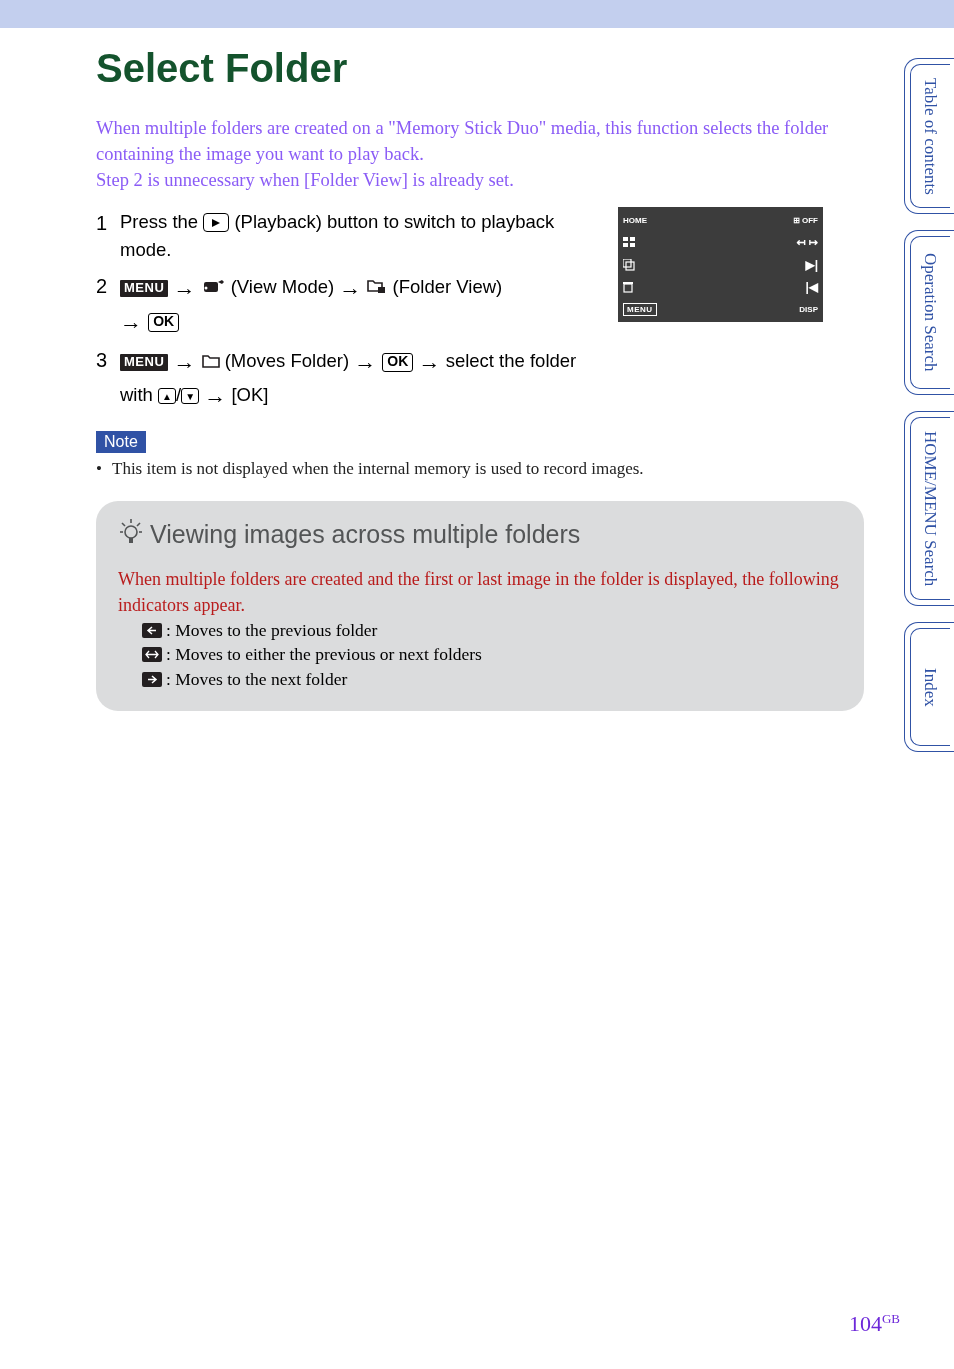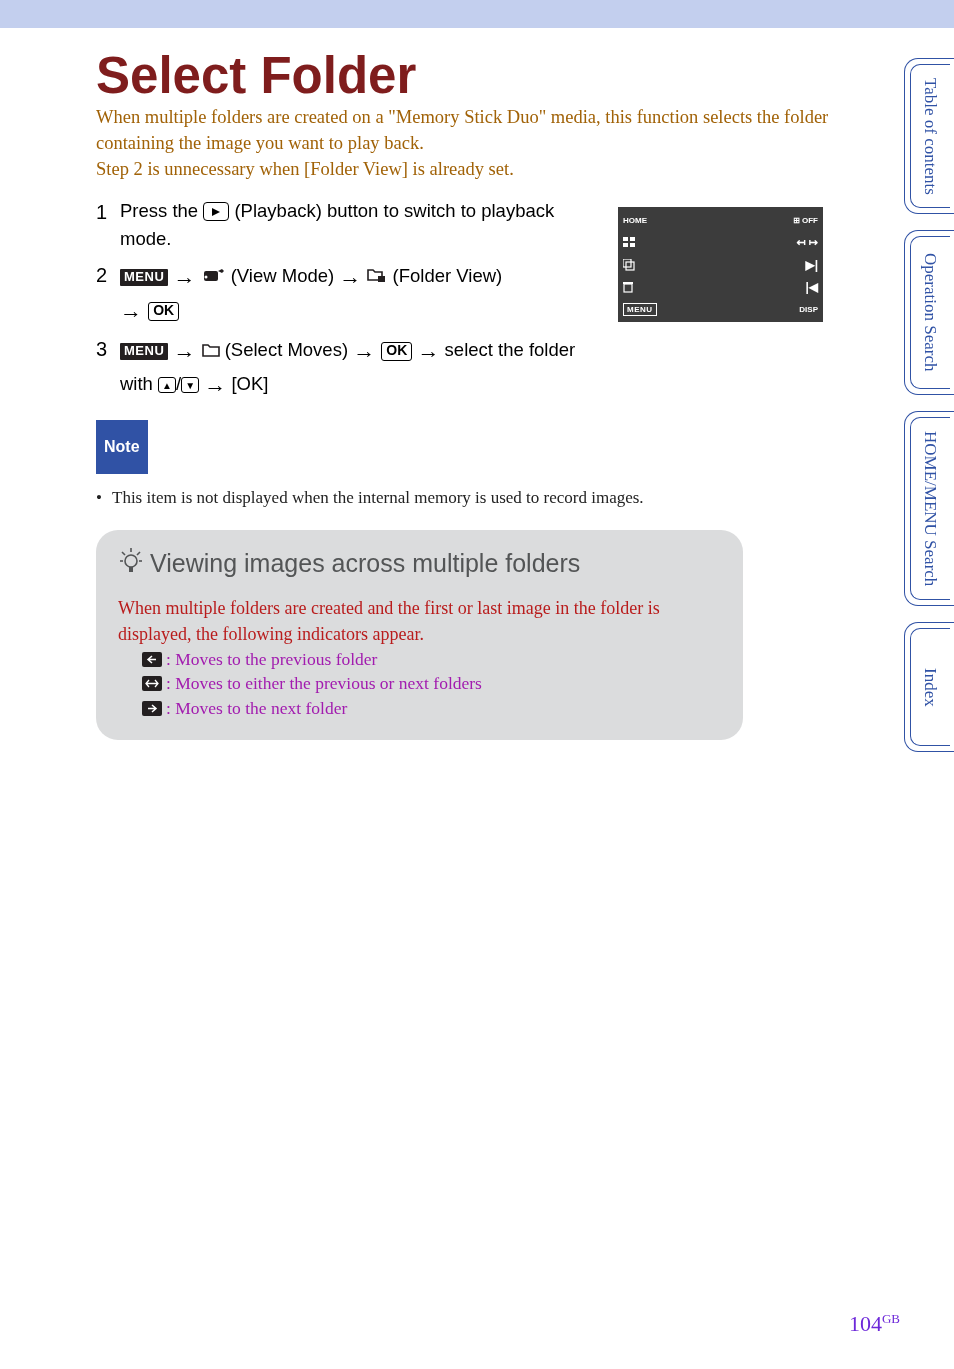--- a/index.html
+++ b/index.html
@@ -17,27 +17,28 @@
     }
     .page {
       position: absolute;
       top: 28px;
       left: 0;
       width: 842px;
       padding: 18px 0 0 96px;
     }
     .page-title {
       font-family: Arial, Helvetica, sans-serif;
-      font-size: 51px;
+      font-size: 40px;
       font-weight: bold;
-      color: #7f1d1d;
+      color: #14532d;
+      margin-bottom: 25px;
     }
     .intro {
       font-size: 18.5px;
-      color: #a16207;
+      color: #8b5cf6;
       line-height: 1.4;
       margin-bottom: 14px;
     }
     .steps {
       font-family: Arial, Helvetica, sans-serif;
       font-size: 18.5px;
       color: #000;
       margin-bottom: 18px;
       width: 510px;
     }
@@ -131,56 +132,56 @@
       padding: 1px 3px;
       font-size: 8px;
       letter-spacing: 0.5px;
     }
 
     .note-tag {
       display: inline-block;
       background: #3052a5;
       color: #fff;
       font-family: Arial, sans-serif;
-      font-weight: bold;
+      font-weight: normal;
       font-size: 16px;
-      padding: 18px 8px;
-      margin-bottom: 14px;
+      padding: 2px 8px;
+      margin-bottom: 6px;
     }
     .note-bullet {
       font-size: 17px;
       color: #222;
       margin-bottom: 22px;
       margin-left: 0;
       display: flex;
     }
     .note-bullet .bul { width: 16px; }
 
     .tip-box {
       background: #dbdcdd;
       border-radius: 22px;
       padding: 16px 20px 20px 22px;
-      width: 647px;
+      width: 768px;
     }
     .tip-title {
       font-family: Arial, sans-serif;
       font-size: 25px;
       color: #535556;
       margin-bottom: 16px;
       display: flex;
       align-items: center;
       gap: 6px;
     }
     .tip-text {
       font-size: 18px;
       color: #b91c1c;
       line-height: 1.4;
     }
     .tip-list { margin-left: 24px; }
-    .tip-row { font-size: 17.5px; color: #a21caf; line-height: 1.4; display: flex; align-items: center; }
+    .tip-row { font-size: 17.5px; color: #000000; line-height: 1.4; display: flex; align-items: center; }
     .tip-ico {
       display: inline-flex;
       width: 20px;
       height: 15px;
       background: #231f20;
       border-radius: 2px;
       margin-right: 4px;
       align-items: center;
       justify-content: center;
       color: #fff;
@@ -324,21 +325,21 @@
     <div class="step-row">
       <div class="step-num">3</div>
       <div class="step-body">
         <span class="menu-pill">MENU</span>
         <span class="arrow"> → </span>
         <span class="inline-icon">
           <svg width="18" height="15" viewBox="0 0 18 15">
               <path d="M1 3 L6 3 L8 5 L17 5 L17 14 L1 14 Z" fill="none" stroke="#231f20" stroke-width="1.6"></path>
             </svg>
         </span>
-        <span> (Select Moves) </span>
+        <span> (Moves Folder) </span>
         <span class="arrow">→ </span>
         <span class="ok-box">OK</span>
         <span class="arrow"> →</span>
         <span> select the folder with </span>
         <span class="small-arrow-box">▲</span>/<span class="small-arrow-box">▼</span>
         <span class="arrow"> →</span>
         <span> [OK]</span>
       </div>
     </div>
   </div>

